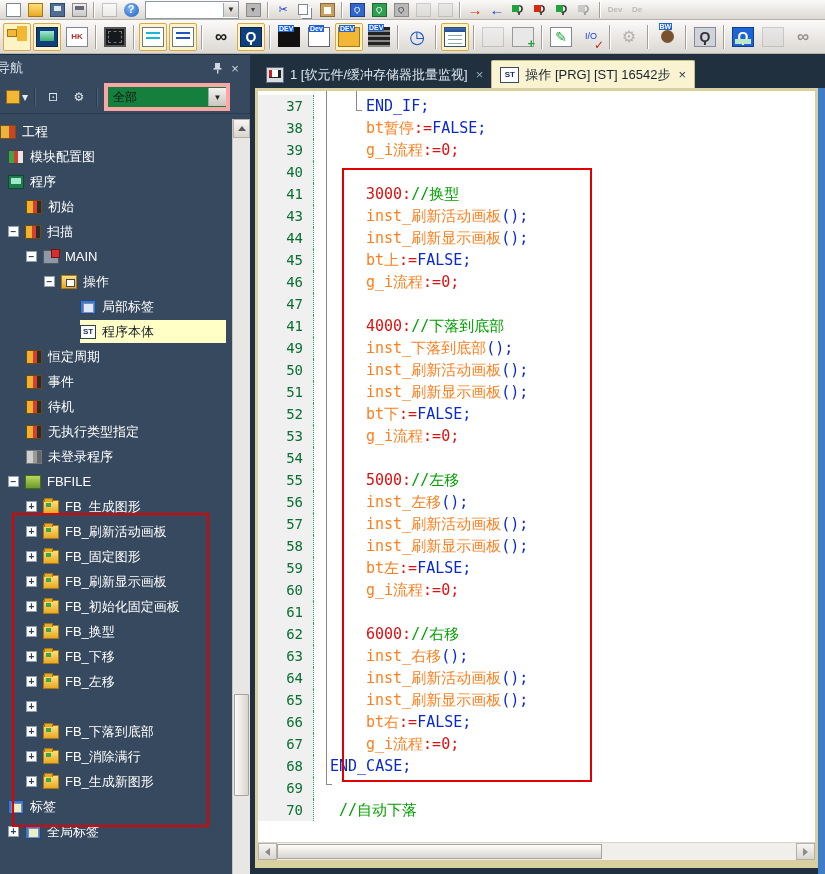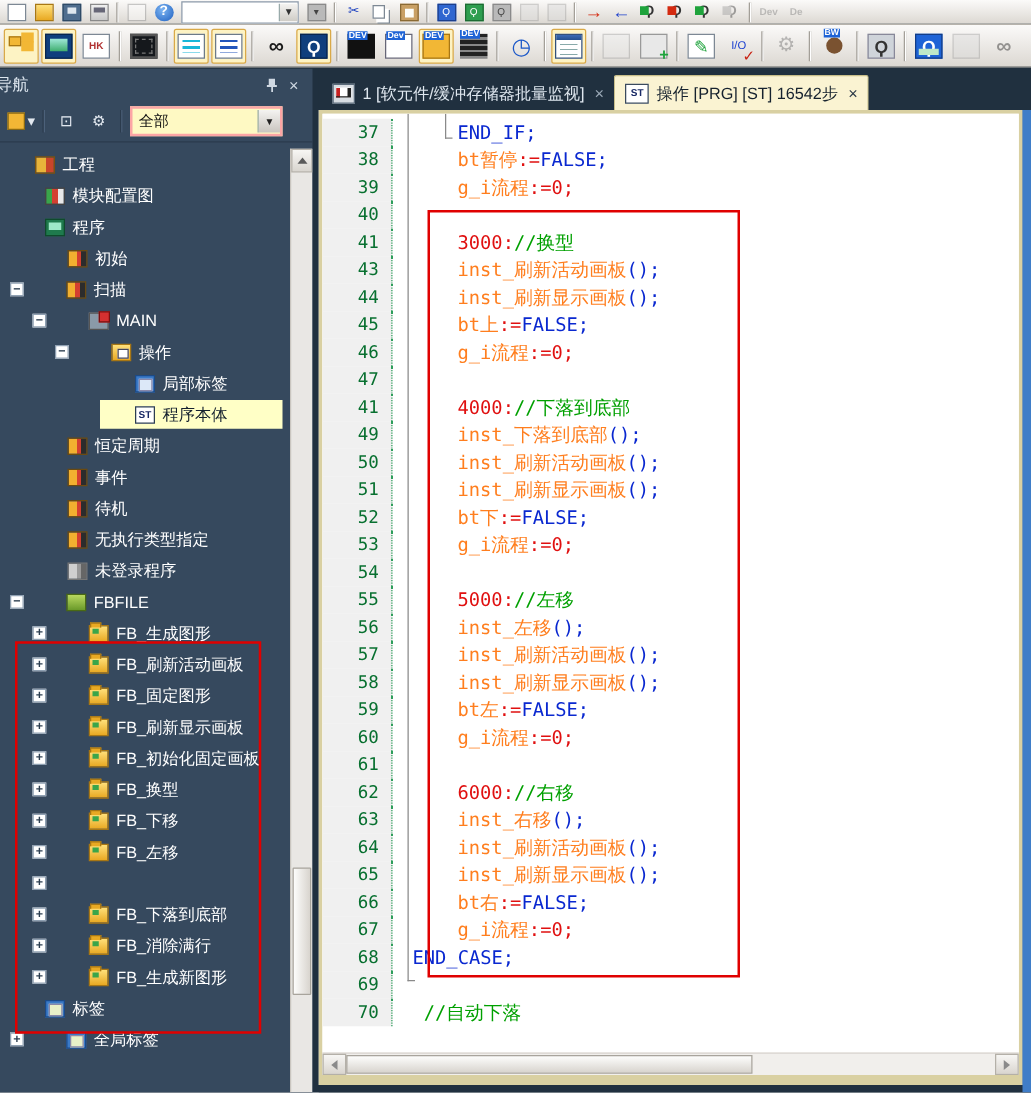--- a/index.html
+++ b/index.html
@@ -96,28 +96,28 @@
 
   
   .nav{width:250px;flex:none;background:#36495E;position:relative;overflow:hidden;}
   .nav-head{height:26px;display:flex;align-items:center;color:#dde6ef;font-size:13px;padding:0 6px 0 4px;}
   .nav-title{flex:1;margin-left:-7px;}
   .nav-btn{width:18px;height:18px;display:flex;align-items:center;justify-content:center;color:#cfd8e2;font-size:13px;}
   .nav-tools{height:32px;display:flex;align-items:center;padding:0 4px;border-bottom:1px solid #2b3b4d;}
   .ntool{height:22px;min-width:24px;display:flex;align-items:center;justify-content:center;color:#e3e9f0;margin:0 1px;font-size:12px;}
   .ntool .mini{width:12px;height:12px;background:#f2b735;border:1px solid #8a6a14;margin-right:2px;}
   .nsep{width:1px;height:18px;background:#2b3b4d;border-right:1px solid #4c617a;margin:0 4px;}
-  .ncombo{flex:none;width:118px;height:20px;background:#fef9c3;border:2px solid #fca5a5;display:flex;align-items:center;margin-left:2px;}
+  .ncombo{flex:none;width:118px;height:20px;background:#15803d;border:4px solid #fca5a5;display:flex;align-items:center;margin-left:2px;}
   .ncombo .val{flex:1;font-size:12px;color:#111;padding-left:5px;}
   .ncombo .dd{width:17px;height:18px;background:linear-gradient(#f4f3f1,#c9c5bf);border-left:1px solid #9aa;
               display:flex;align-items:center;justify-content:center;font-size:8px;color:#222;}
 
   .tree{position:absolute;top:64px;left:0;right:0;bottom:0;overflow:hidden;}
   .trow{height:25px;display:flex;align-items:center;color:#fff;font-size:13px;white-space:nowrap;}
-  .trow .line{display:flex;align-items:center;flex:1;margin-right:24px;height:23px;padding-left:28px;}
+  .trow .line{display:flex;align-items:center;flex:1;margin-right:24px;height:23px;}
   .trow.sel .line{background:#ffffc6;color:#14202e;}
   .ebox{width:11px;height:11px;flex:none;background:#fff;border:1px solid #8fa0b2;color:#2c3e50;
         font-size:10px;line-height:9px;text-align:center;font-weight:bold;margin-right:6px;box-sizing:border-box;}
   .ticon{width:16px;height:14px;flex:none;margin-right:6px;position:relative;box-sizing:border-box;}
   .ti-proj{background:linear-gradient(90deg,#e8b43a 55%,#c9452a 55%);border:1px solid #7a5210;}
   .ti-module{background:linear-gradient(90deg,#3aa54a 33%,#d44030 33% 66%,#e8e8e8 66%);border:1px solid #444;}
   .ti-program{background:#1f7a4d;border:1px solid #0f4a2c;}
   .ti-program::after{content:"";position:absolute;left:2px;top:2px;right:2px;bottom:4px;background:#9fe8c8;}
   .ti-book{background:linear-gradient(90deg,#f2b030 45%,#d44030 45% 70%,#2c2c2c 70%);border:1px solid #6a4a10;}
   .ti-bookgray{background:linear-gradient(90deg,#cfcfcf 45%,#9a9a9a 45% 70%,#666 70%);border:1px solid #777;}

